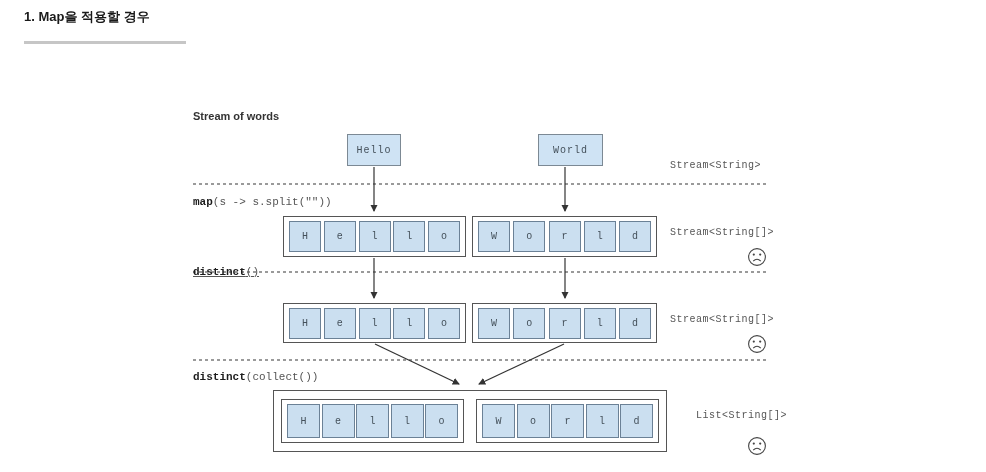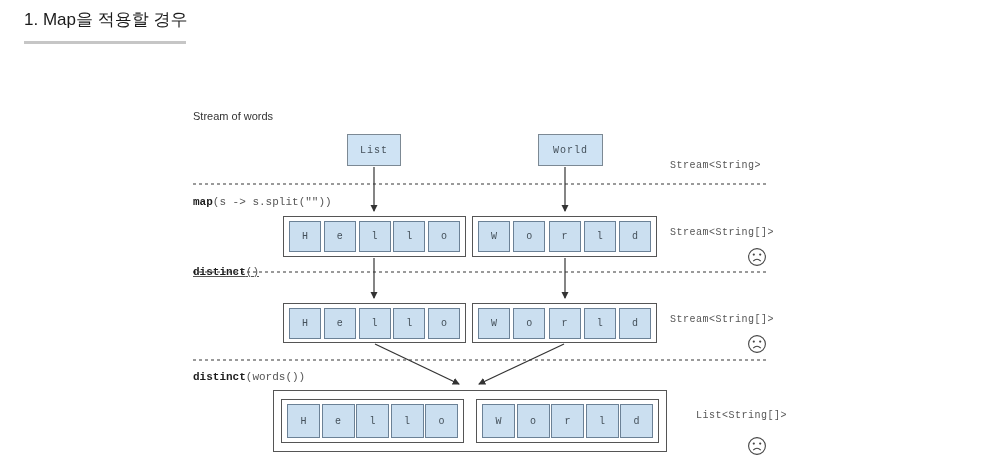--- a/index.html
+++ b/index.html
@@ -5,29 +5,29 @@
   html,body{margin:0;padding:0;}
   body{
     width:986px;height:472px;position:relative;background:#ffffff;
     font-family:"Liberation Sans","DejaVu Sans",sans-serif;overflow:hidden;
   }
   .mono{font-family:"Liberation Mono","DejaVu Sans Mono",monospace;}
 
   
   .page-title{
     position:absolute;left:24px;top:8px;margin:0;
-    font-size:17px;font-weight:normal;color:#1a1a1a;letter-spacing:0px;
+    font-size:13px;font-weight:bold;color:#1a1a1a;letter-spacing:0px;
   }
   .title-underline{
     position:absolute;left:24px;top:41px;width:162px;height:3px;background:#c6c6c6;
   }
 
   
   .src-label{
-    position:absolute;left:193px;top:110px;font-size:11px;color:#333;
+    position:absolute;left:193px;top:110px;font-size:11px;color:#333;font-weight:bold;
   }
 
   
   .word-box{
     position:absolute;width:54px;height:32px;box-sizing:border-box;
     background:#cfe3f4;border:1px solid #7c8994;
     display:flex;align-items:center;justify-content:center;
     font-size:10px;color:#44505a;letter-spacing:1px;
   }
   .word-hello{left:347px;top:134px;}
@@ -102,35 +102,35 @@
 </head>
 <body>
 
 <h1 class="page-title">1. Map을 적용할 경우</h1>
 <div class="title-underline"></div>
 
 <div>
 
   <div class="src-label">Stream of words</div>
 
-  <div class="word-box mono word-hello">List</div>
+  <div class="word-box mono word-hello">Hello</div>
   <div class="word-box mono word-world">World</div>
 
   <div class="type-label mono type-row0">Stream&lt;String&gt;</div>
   <div class="type-label mono type-row1">Stream&lt;String[]&gt;</div>
   <div class="type-label mono type-row2">Stream&lt;String[]&gt;</div>
   <div class="type-label mono type-row3">List&lt;String[]&gt;</div>
 
   <div class="dashed dashed-1"></div>
   <div class="dashed dashed-2"></div>
   <div class="dashed dashed-3"></div>
 
   <div class="op-label mono op-map"><b>map</b><span>(s -&gt; s.split(""))</span></div>
   <div class="op-label mono op-distinct"><b>distinct</b><span>()</span></div>
-  <div class="op-label mono op-collect"><b>distinct</b><span>(words())</span></div>
+  <div class="op-label mono op-collect"><b>distinct</b><span>(collect())</span></div>
 
   <div class="group row1 g-left">
     <div class="cell mono">H</div>
     <div class="cell mono">e</div>
     <div class="cell mono">l</div>
     <div class="cell mono">l</div>
     <div class="cell mono">o</div>
   </div>
   <div class="group row1 g-right">
     <div class="cell mono">W</div>

